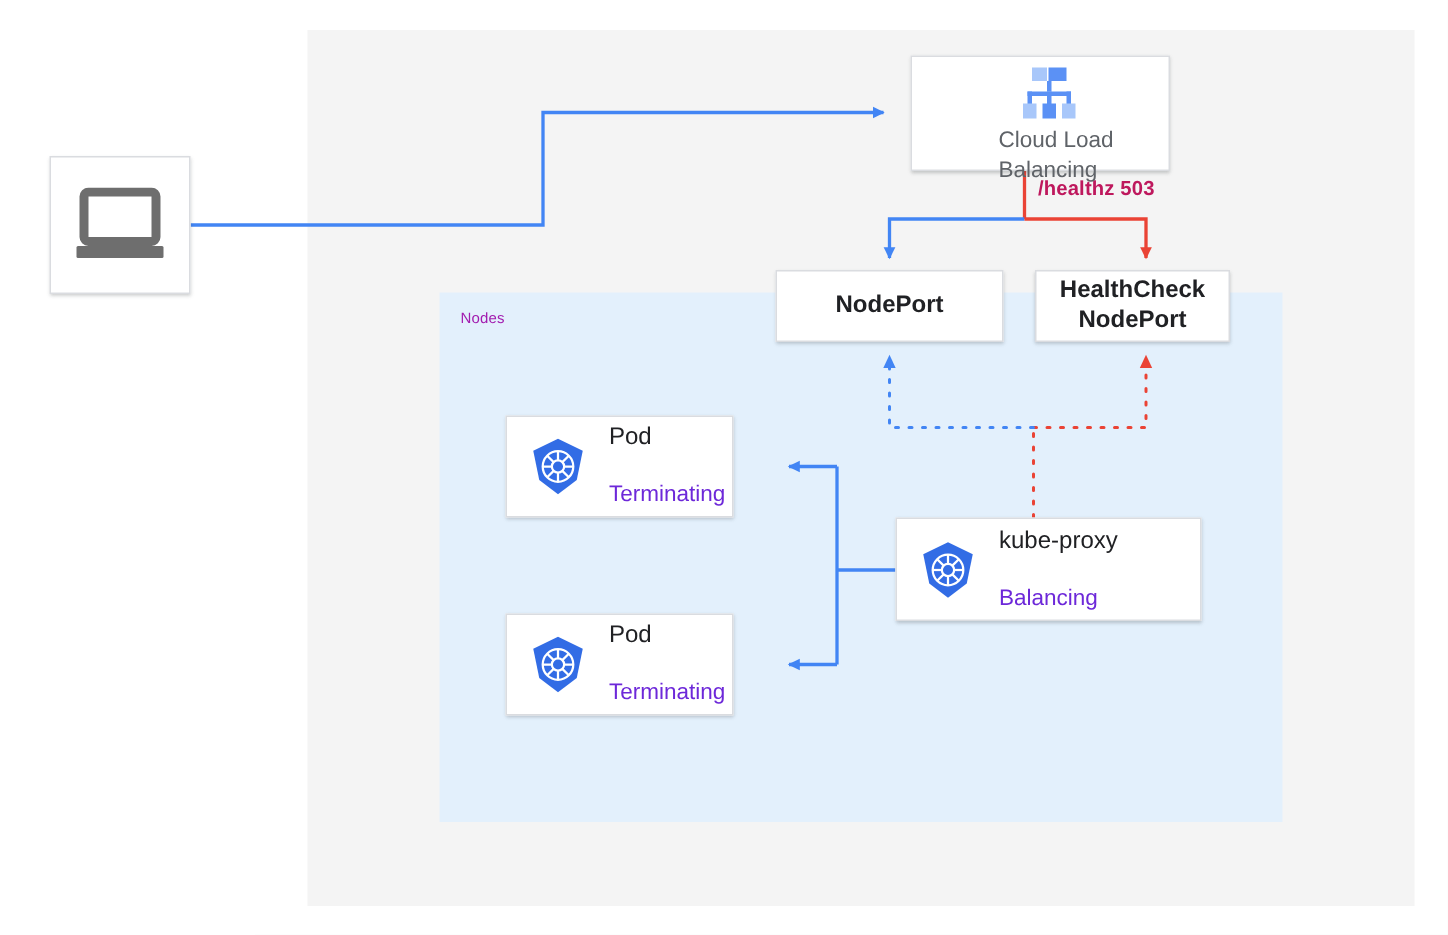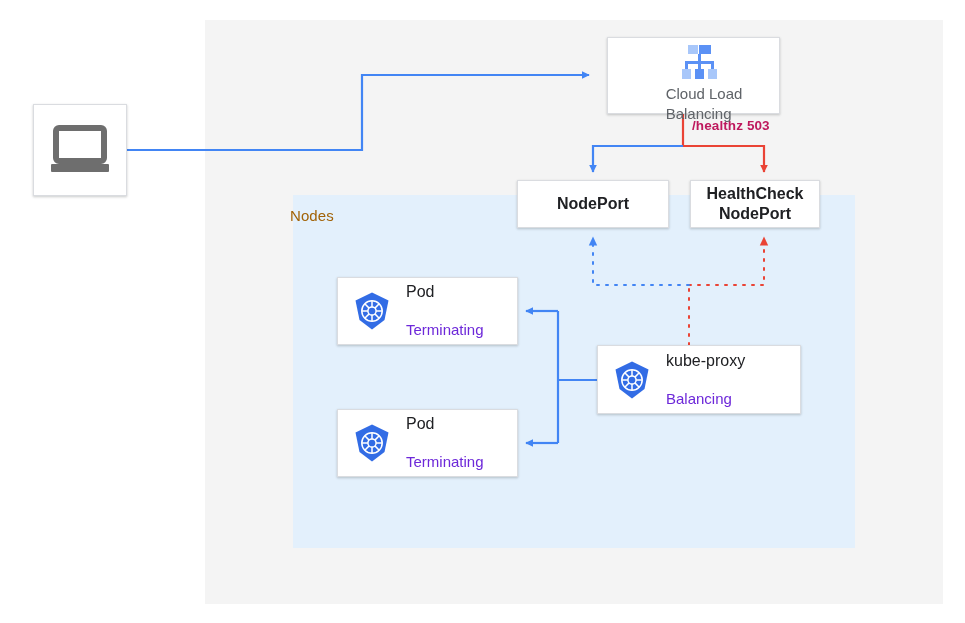--- a/index.html
+++ b/index.html
@@ -27,23 +27,23 @@
     background: #f4f4f4;
   }
   .panel-nodes {
     position: absolute;
     left: 293px; top: 195px;
     width: 562px; height: 353px;
     background: #e3f0fc;
   }
   .nodes-label {
     position: absolute;
-    left: 290px; top: 207px;
-    font-size: 15px;
-    color: #a16207;
+    left: 307px; top: 207px;
+    font-size: 10px;
+    color: #a21caf;
     letter-spacing: 0.1px;
   }
   .box {
     position: absolute;
     background: #ffffff;
     border: 1px solid #dadce0;
     box-shadow: 0 1px 2px rgba(60,64,67,0.18), 0 1px 3px rgba(60,64,67,0.10);
     box-sizing: border-box;
   }
   .box-client {
@@ -81,21 +81,21 @@
   }
   .port-label {
     font-size: 16px;
     font-weight: bold;
     color: #202124;
     text-align: center;
     line-height: 1.25;
   }
   .box-pod {
     left: 337px;
-    width: 181px; height: 68px;
+    width: 152px; height: 68px;
     display: flex;
     align-items: center;
     padding-left: 14px;
     box-sizing: border-box;
   }
   .box-pod-1 { top: 277px; }
   .box-pod-2 { top: 409px; }
   .box-kubeproxy {
     left: 597px; top: 345px;
     width: 204px; height: 69px;

